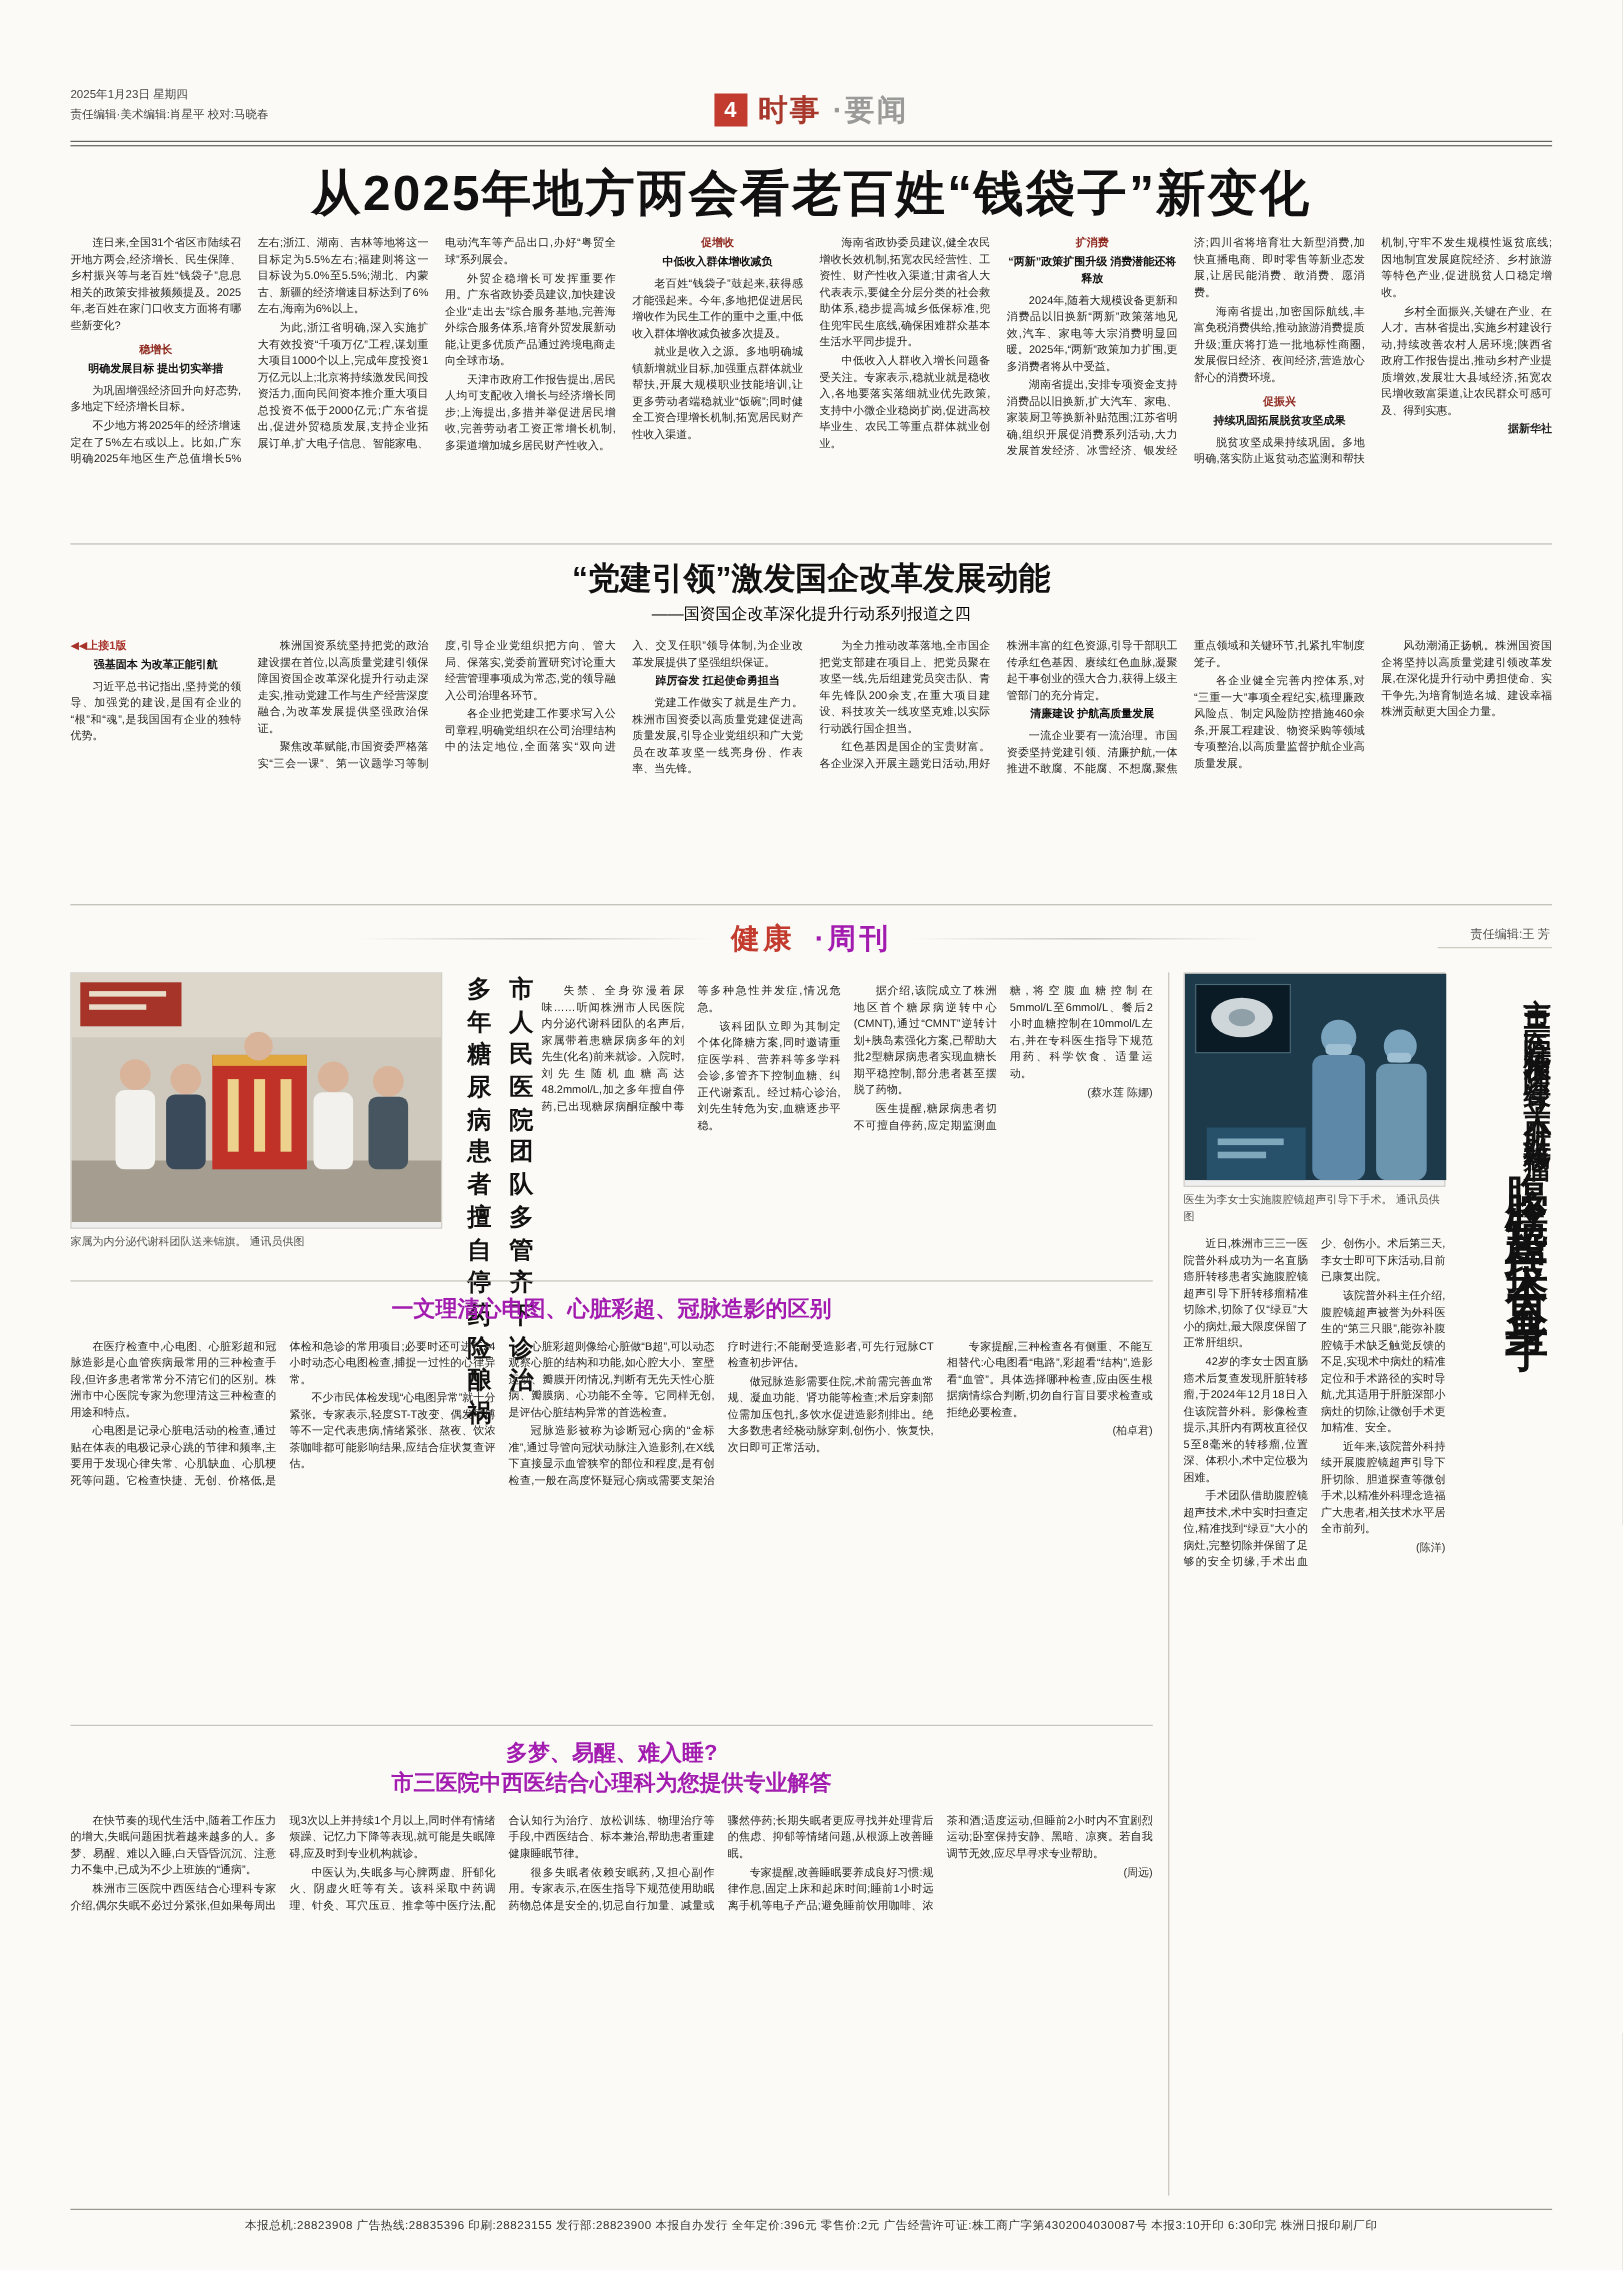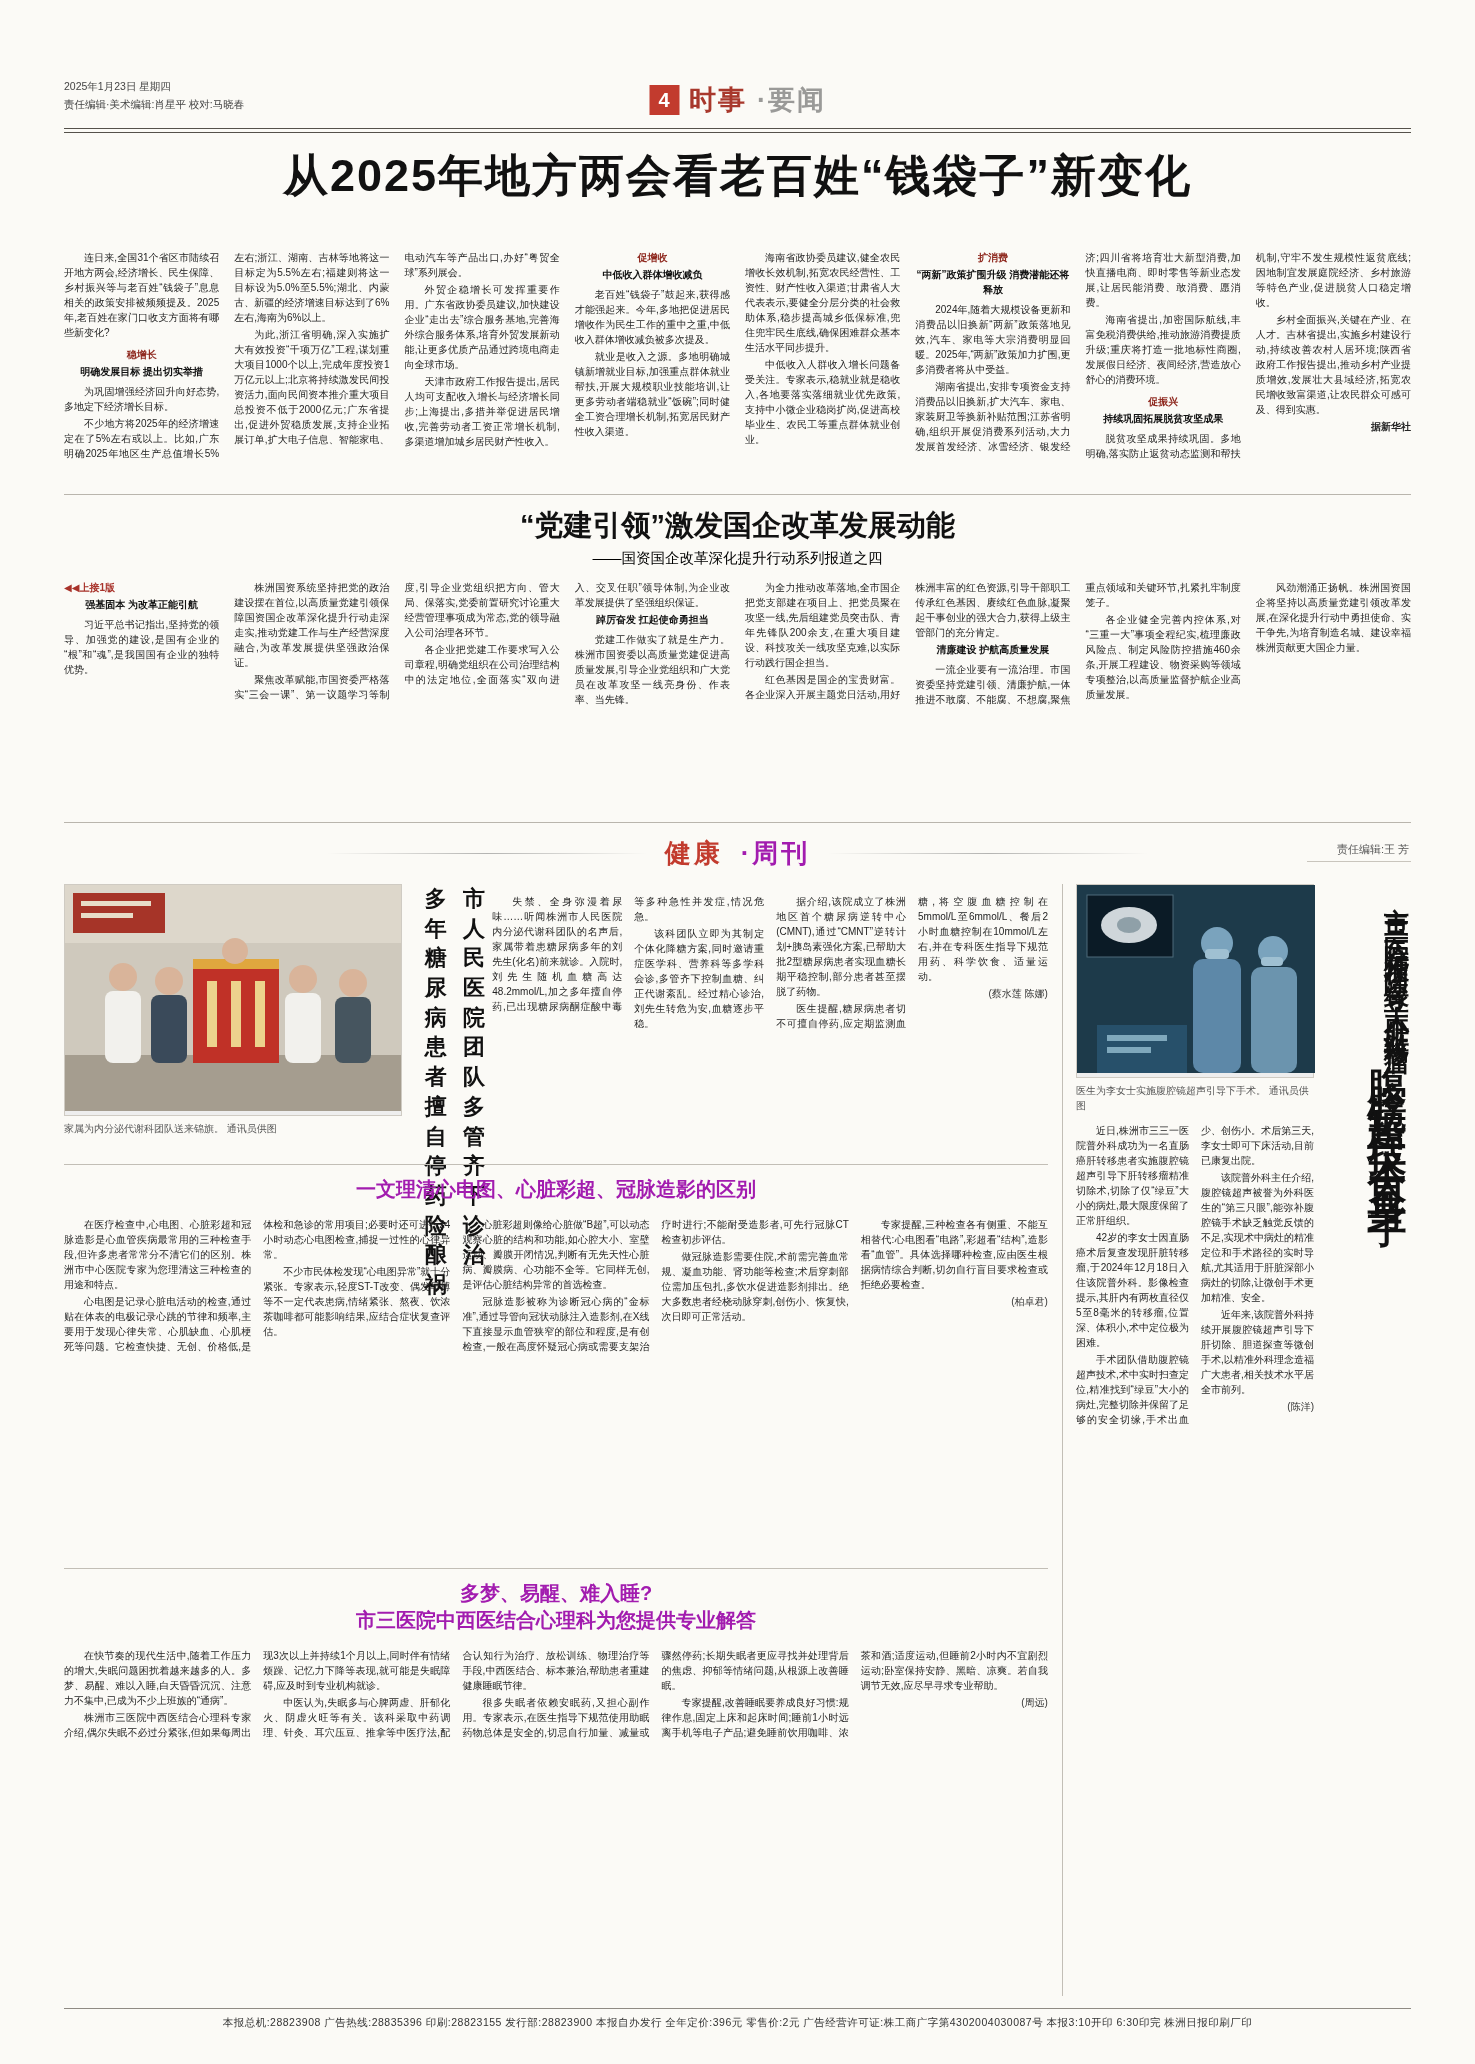--- a/index.html
+++ b/index.html
@@ -19,21 +19,21 @@
   .rule{position:absolute;left:64px;right:64px;height:1px;background:#b9b5ad;}
   .rule-left{position:absolute;left:64px;width:984px;height:1px;background:#c2beb6;}
   .vrule{position:absolute;width:1px;background:#c2beb6;}
   
   .main-headline{position:absolute;top:146px;left:64px;right:64px;text-align:center;
                  font-size:45px;font-weight:900;letter-spacing:2px;color:#111;}
   .party-headline{position:absolute;top:506px;left:64px;right:64px;text-align:center;font-size:29px;font-weight:900;color:#111;}
   .party-subtitle{position:absolute;top:549px;left:64px;right:64px;text-align:center;font-size:14.5px;color:#000000;}
   
   .cols{text-align:justify;font-size:10px;line-height:15px;color:#242424;column-fill:balance;}
-  .cols-main{position:absolute;top:214px;left:64px;right:64px;height:268px;column-count:8;column-gap:15px;margin-top:36px;}
+  .cols-main{position:absolute;top:214px;left:64px;right:64px;height:268px;column-count:8;column-gap:15px;}
   .cols-party{position:absolute;top:580px;left:64px;right:64px;height:232px;column-count:8;column-gap:15px;}
   .blk{margin:0 0 2px;}
   .blk-p{text-indent:2em;}
   .blk-k{text-align:center;font-weight:800;color:#8f2a20;margin:7px 0 2px;break-after:avoid;}
   .blk-s{text-align:center;font-weight:800;color:#111;margin:0 0 5px;break-after:avoid;}
   .blk-cont{color:#a8322a;font-weight:700;}
   .blk-credit{text-align:right;font-weight:800;}
   .blk-byline{text-align:right;color:#333;}
   
   .health-banner{position:absolute;top:836px;left:64px;right:64px;display:flex;align-items:center;justify-content:center;gap:18px;}

